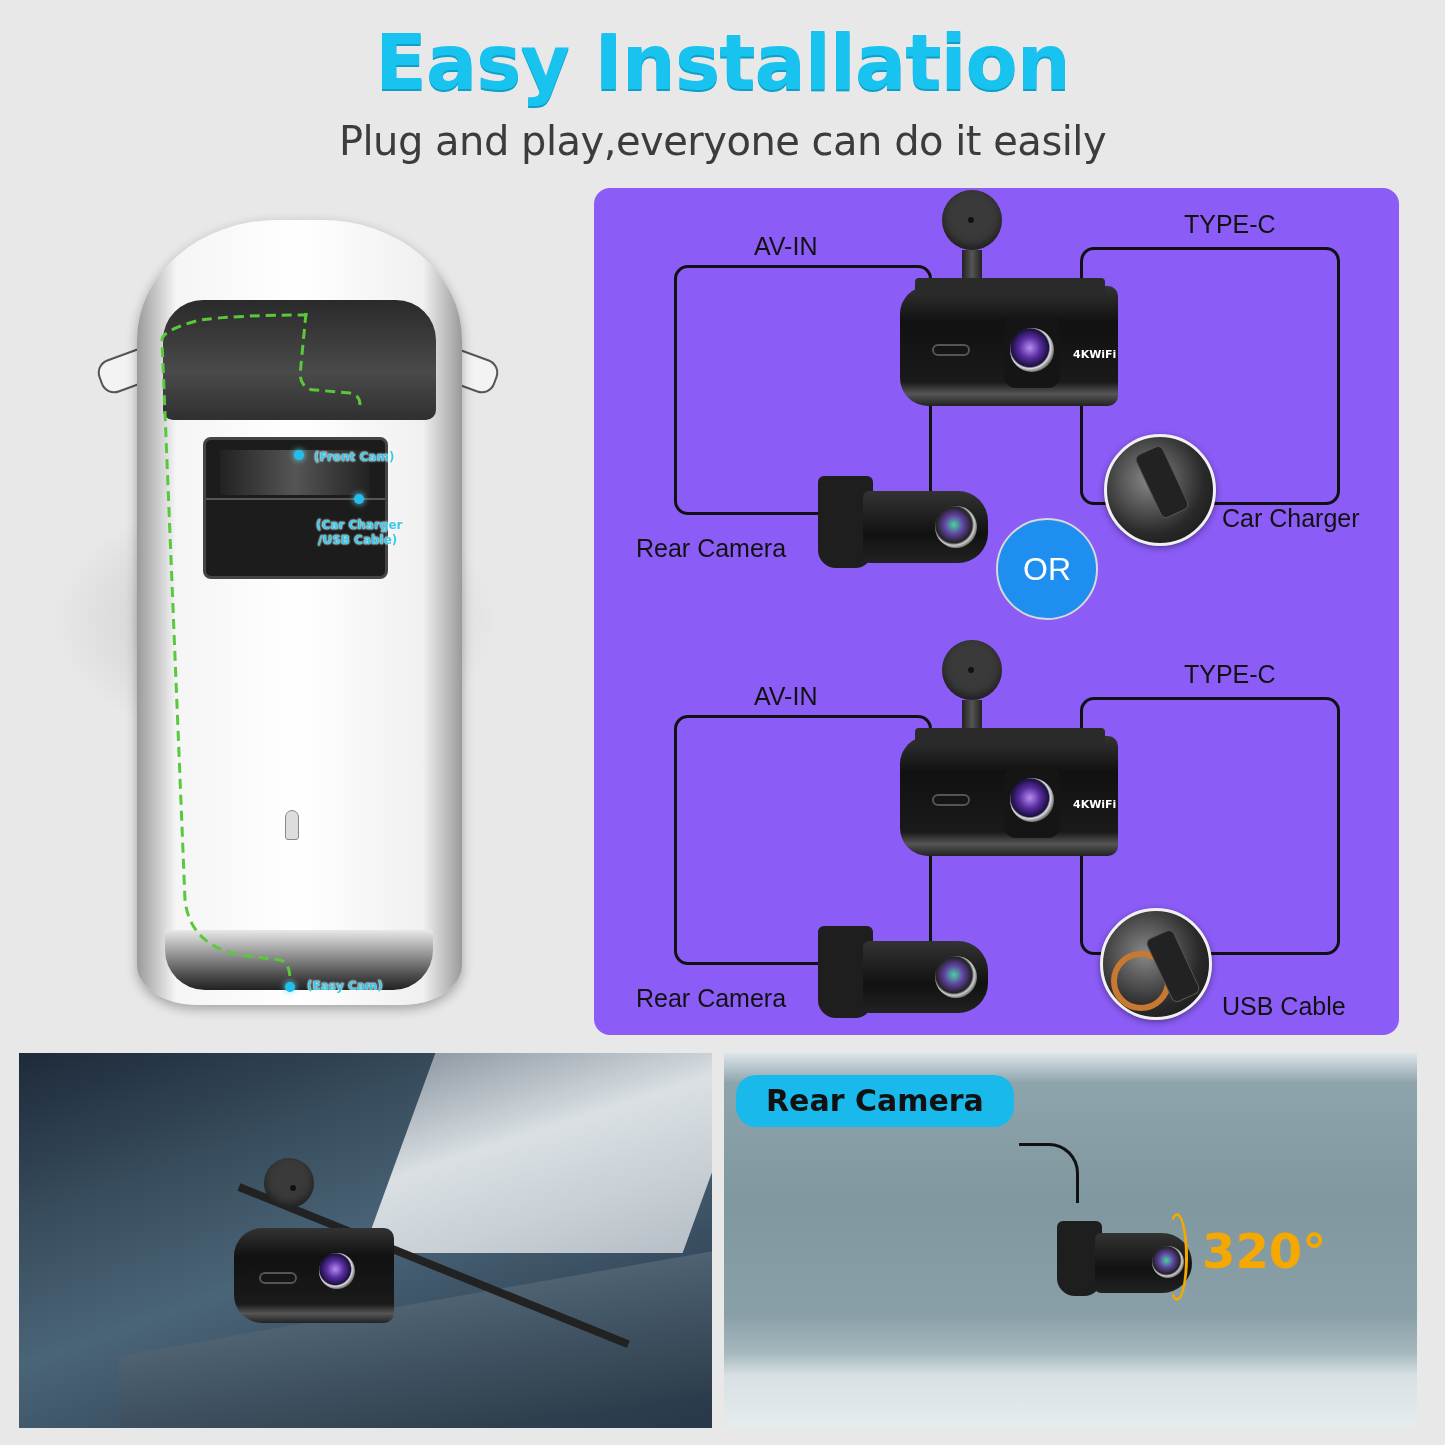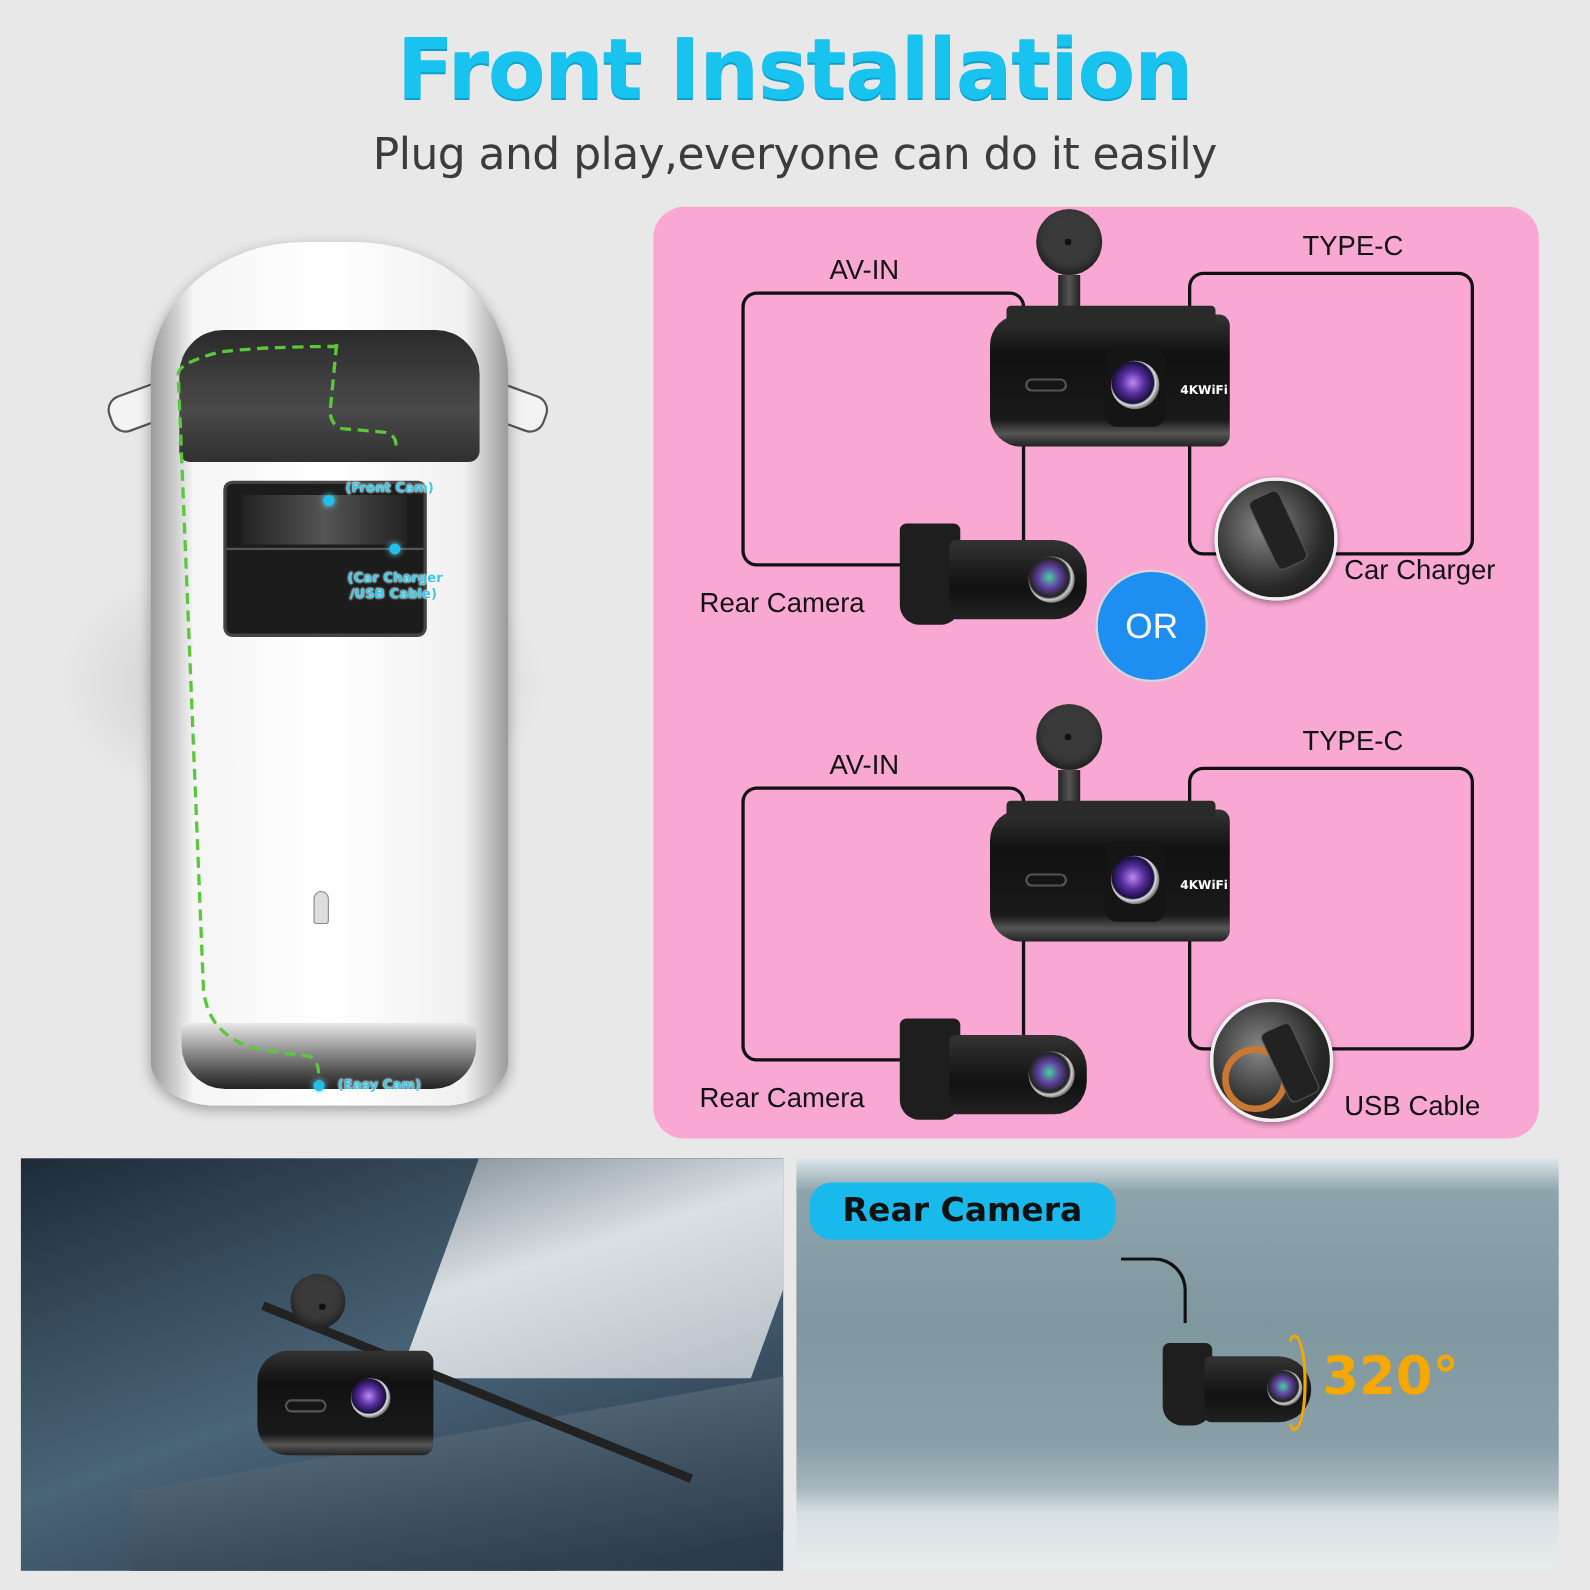--- a/index.html
+++ b/index.html
@@ -36,21 +36,21 @@
   .rear-bumper { position: absolute; left: 125px; top: 730px; width: 268px; height: 60px;
     background: linear-gradient(180deg, #e8e8e8, #444 80%, #222); border-radius: 0 0 40px 40px; }
   .route { position: absolute; left: 0; top: 0; width: 470px; height: 830px; }
   .callout { position: absolute; font-family: "DejaVu Sans", sans-serif; font-weight: bold; font-size: 12px;
     color: #3ac8e8; text-shadow: 0 0 2px #fff, 0 0 2px #fff; white-space: nowrap; line-height: 15px; }
   .dot { position: absolute; width: 10px; height: 10px; background: #21c0ec; border-radius: 50%;
     box-shadow: 0 0 6px #6ee0ff; }
 
   
   .panel { position: absolute; left: 594px; top: 188px; width: 805px; height: 847px;
-    background: #f9a8d4; border-radius: 28px; }
+    background: #8b5cf6; border-radius: 16px; }
   .diagram { position: absolute; left: 0; width: 805px; height: 420px; }
   .diagram.top { top: 0; }
   .diagram.bottom { top: 450px; }
   .lbl { position: absolute; font-family: "Liberation Sans", sans-serif; font-size: 25px; color: #111; white-space: nowrap; }
   .wire { position: absolute; border: 3px solid #111; }
   .suction { position: absolute; width: 60px; height: 60px; background: #3a3a3a; border-radius: 50%;
     box-shadow: inset 0 -4px 8px rgba(0,0,0,0.5); }
   .suction::after { content: ""; position: absolute; left: 26px; top: 27px; width: 6px; height: 6px;
     background: #111; border-radius: 50%; }
   .stem { position: absolute; width: 20px; height: 42px; background: linear-gradient(90deg,#222,#555,#222); }
@@ -104,21 +104,21 @@
   .rotate-ring { position: absolute; width: 22px; height: 88px; border: 3px solid #f5a800;
     border-radius: 50%; border-left-color: transparent; }
   .deg360 { position: absolute; font-family: "DejaVu Sans", sans-serif; font-weight: bold; font-size: 48px;
     color: #f5a800; }
   .cable { position: absolute; left: 295px; top: 90px; width: 60px; height: 60px;
     border-top: 3px solid #111; border-right: 3px solid #111; border-radius: 0 30px 0 0; }
 </style>
 </head>
 <body>
 
-<div class="title">Front Installation</div>
+<div class="title">Easy Installation</div>
 <div class="subtitle">Plug and play,everyone can do it easily</div>
 
 <div class="car-area">
   <div class="car-shadow"></div>
   <div class="mirror left"></div>
   <div class="mirror right"></div>
   <div class="car-body"></div>
   <div class="windshield"></div>
   <div class="sunroof">
     <div class="sunroof-inner"></div>
@@ -126,21 +126,21 @@
   </div>
   <div class="fin" style="top:610px;"></div>
   <div class="rear-bumper"></div>
 
   <svg class="route" viewBox="0 0 470 830">
     <path d="M 266 113 L 266 115 Q 200 115 160 120 Q 122 130 122 140 L 145 700 Q 150 745 200 755 L 240 760 Q 250 762 250 780 L 250 795" fill="none" stroke="#5ac83a" stroke-width="3" stroke-dasharray="10 6"></path>
     <path d="M 266 113 L 260 175 Q 262 190 275 190 L 310 193 Q 320 195 320 205" fill="none" stroke="#5ac83a" stroke-width="3" stroke-dasharray="10 6"></path>
   </svg>
 
   <div class="dot" style="left:254px;top:250px;"></div>
-  <div class="callout" style="left:274px;top:236px;">(Front Cam)</div>
+  <div class="callout" style="left:274px;top:250px;">(Front Cam)</div>
   <div class="dot" style="left:314px;top:294px;"></div>
   <div class="callout" style="left:276px;top:318px;">(Car Charger</div>
   <div class="callout" style="left:278px;top:333px;">/USB Cable)</div>
   <div class="dot" style="left:245px;top:782px;"></div>
   <div class="callout" style="left:267px;top:779px;">(Easy Cam)</div>
 </div>
 
 <div class="panel">
 
   <div class="diagram top">

